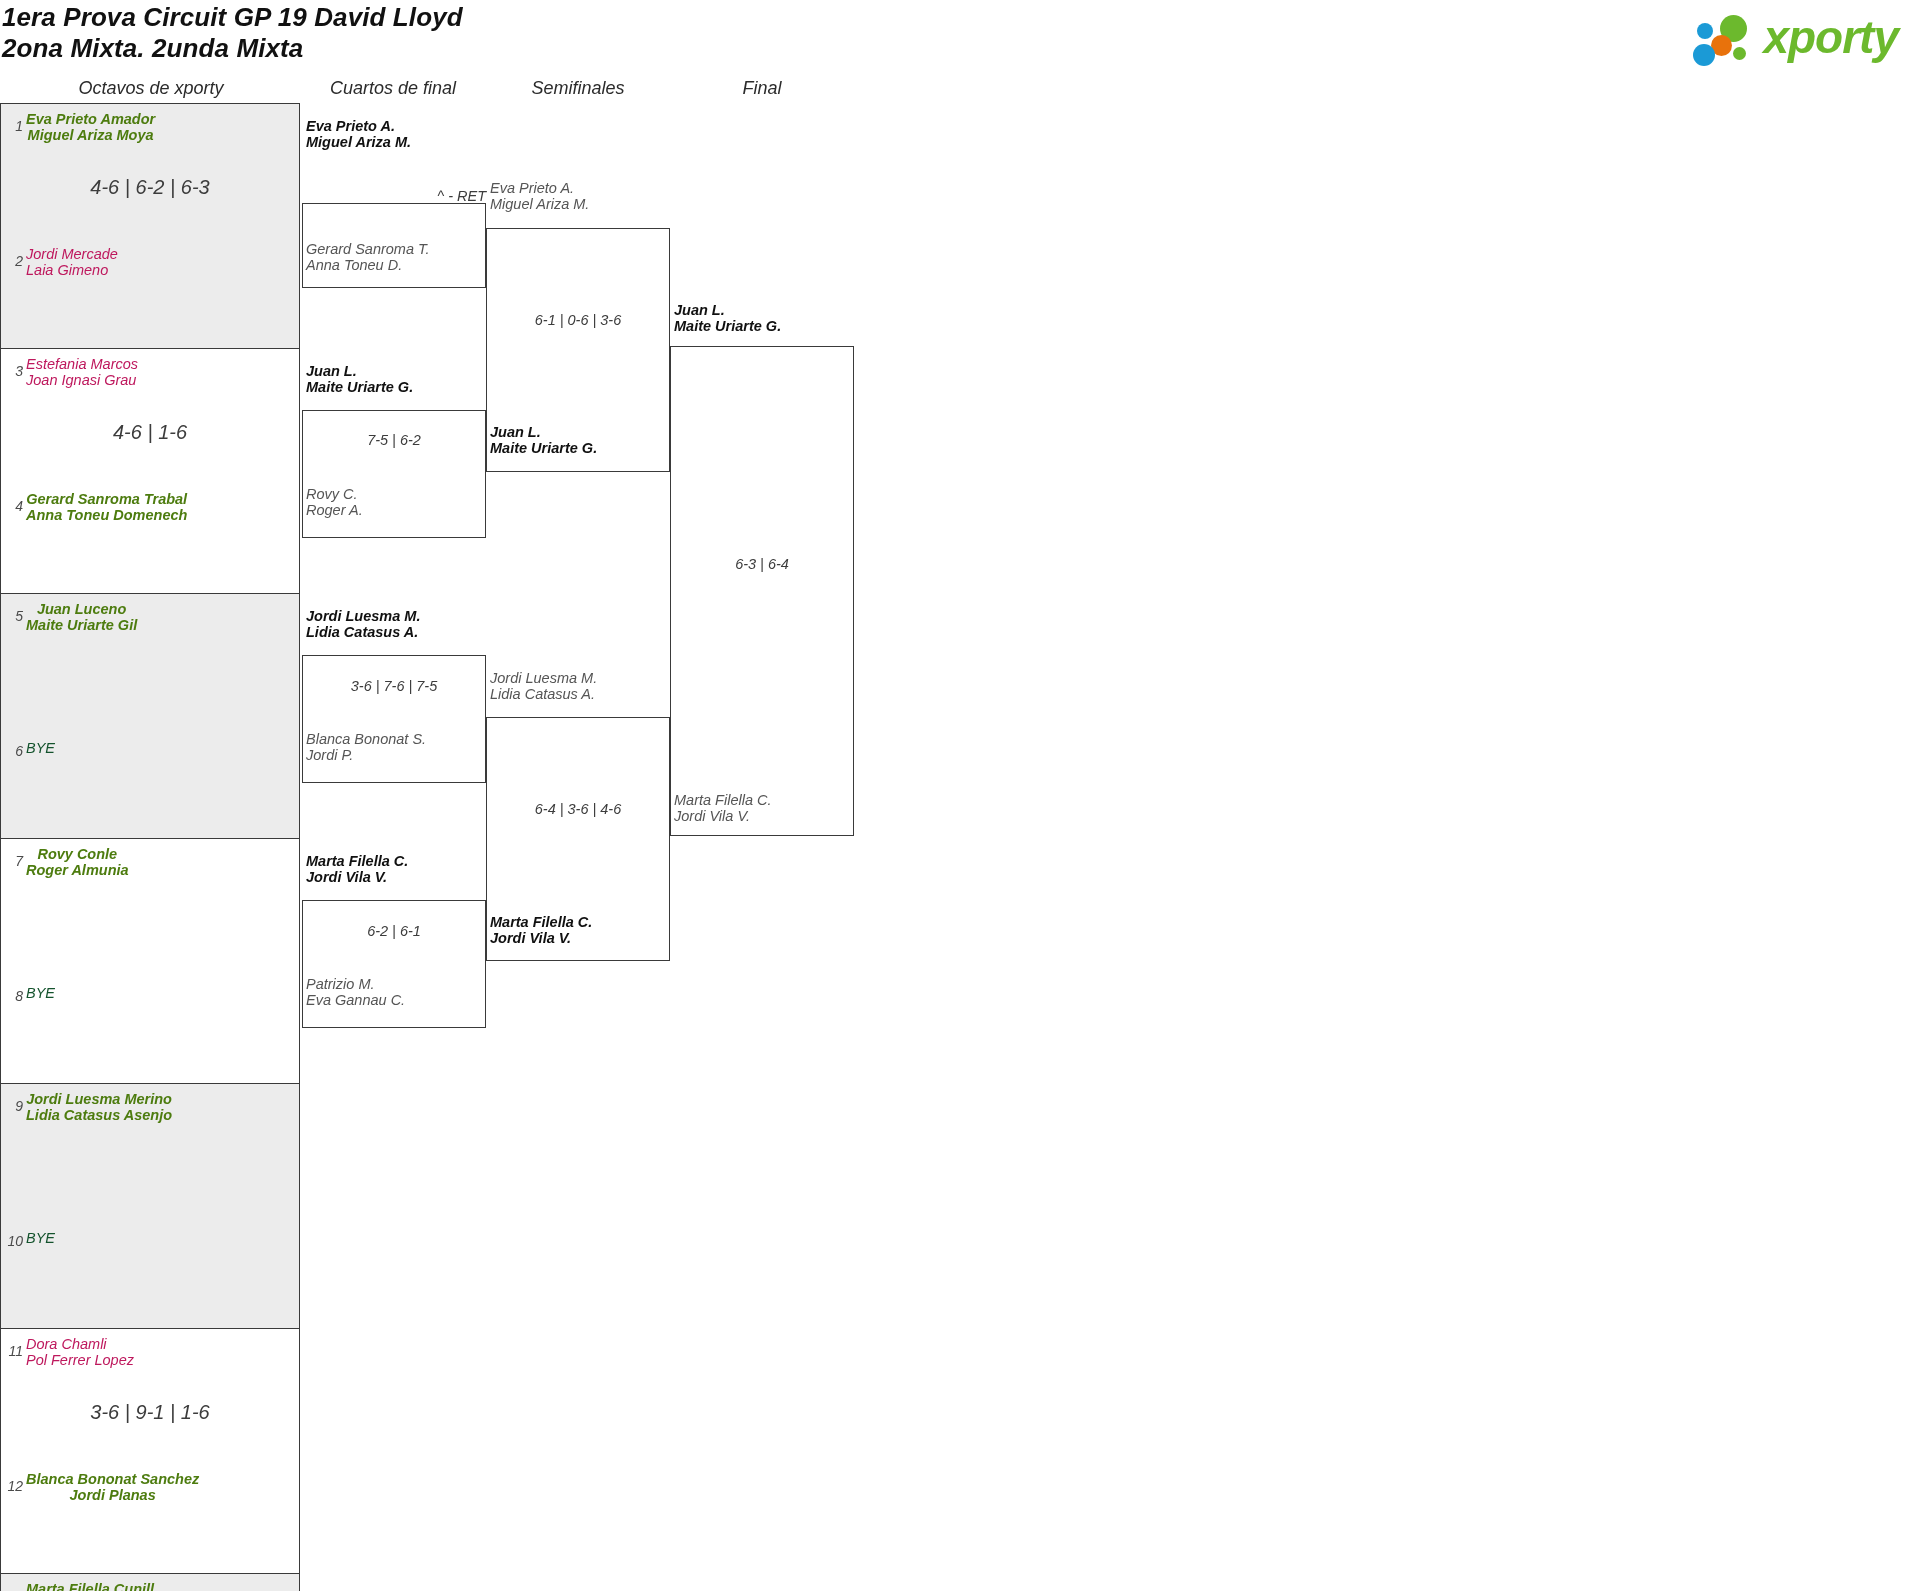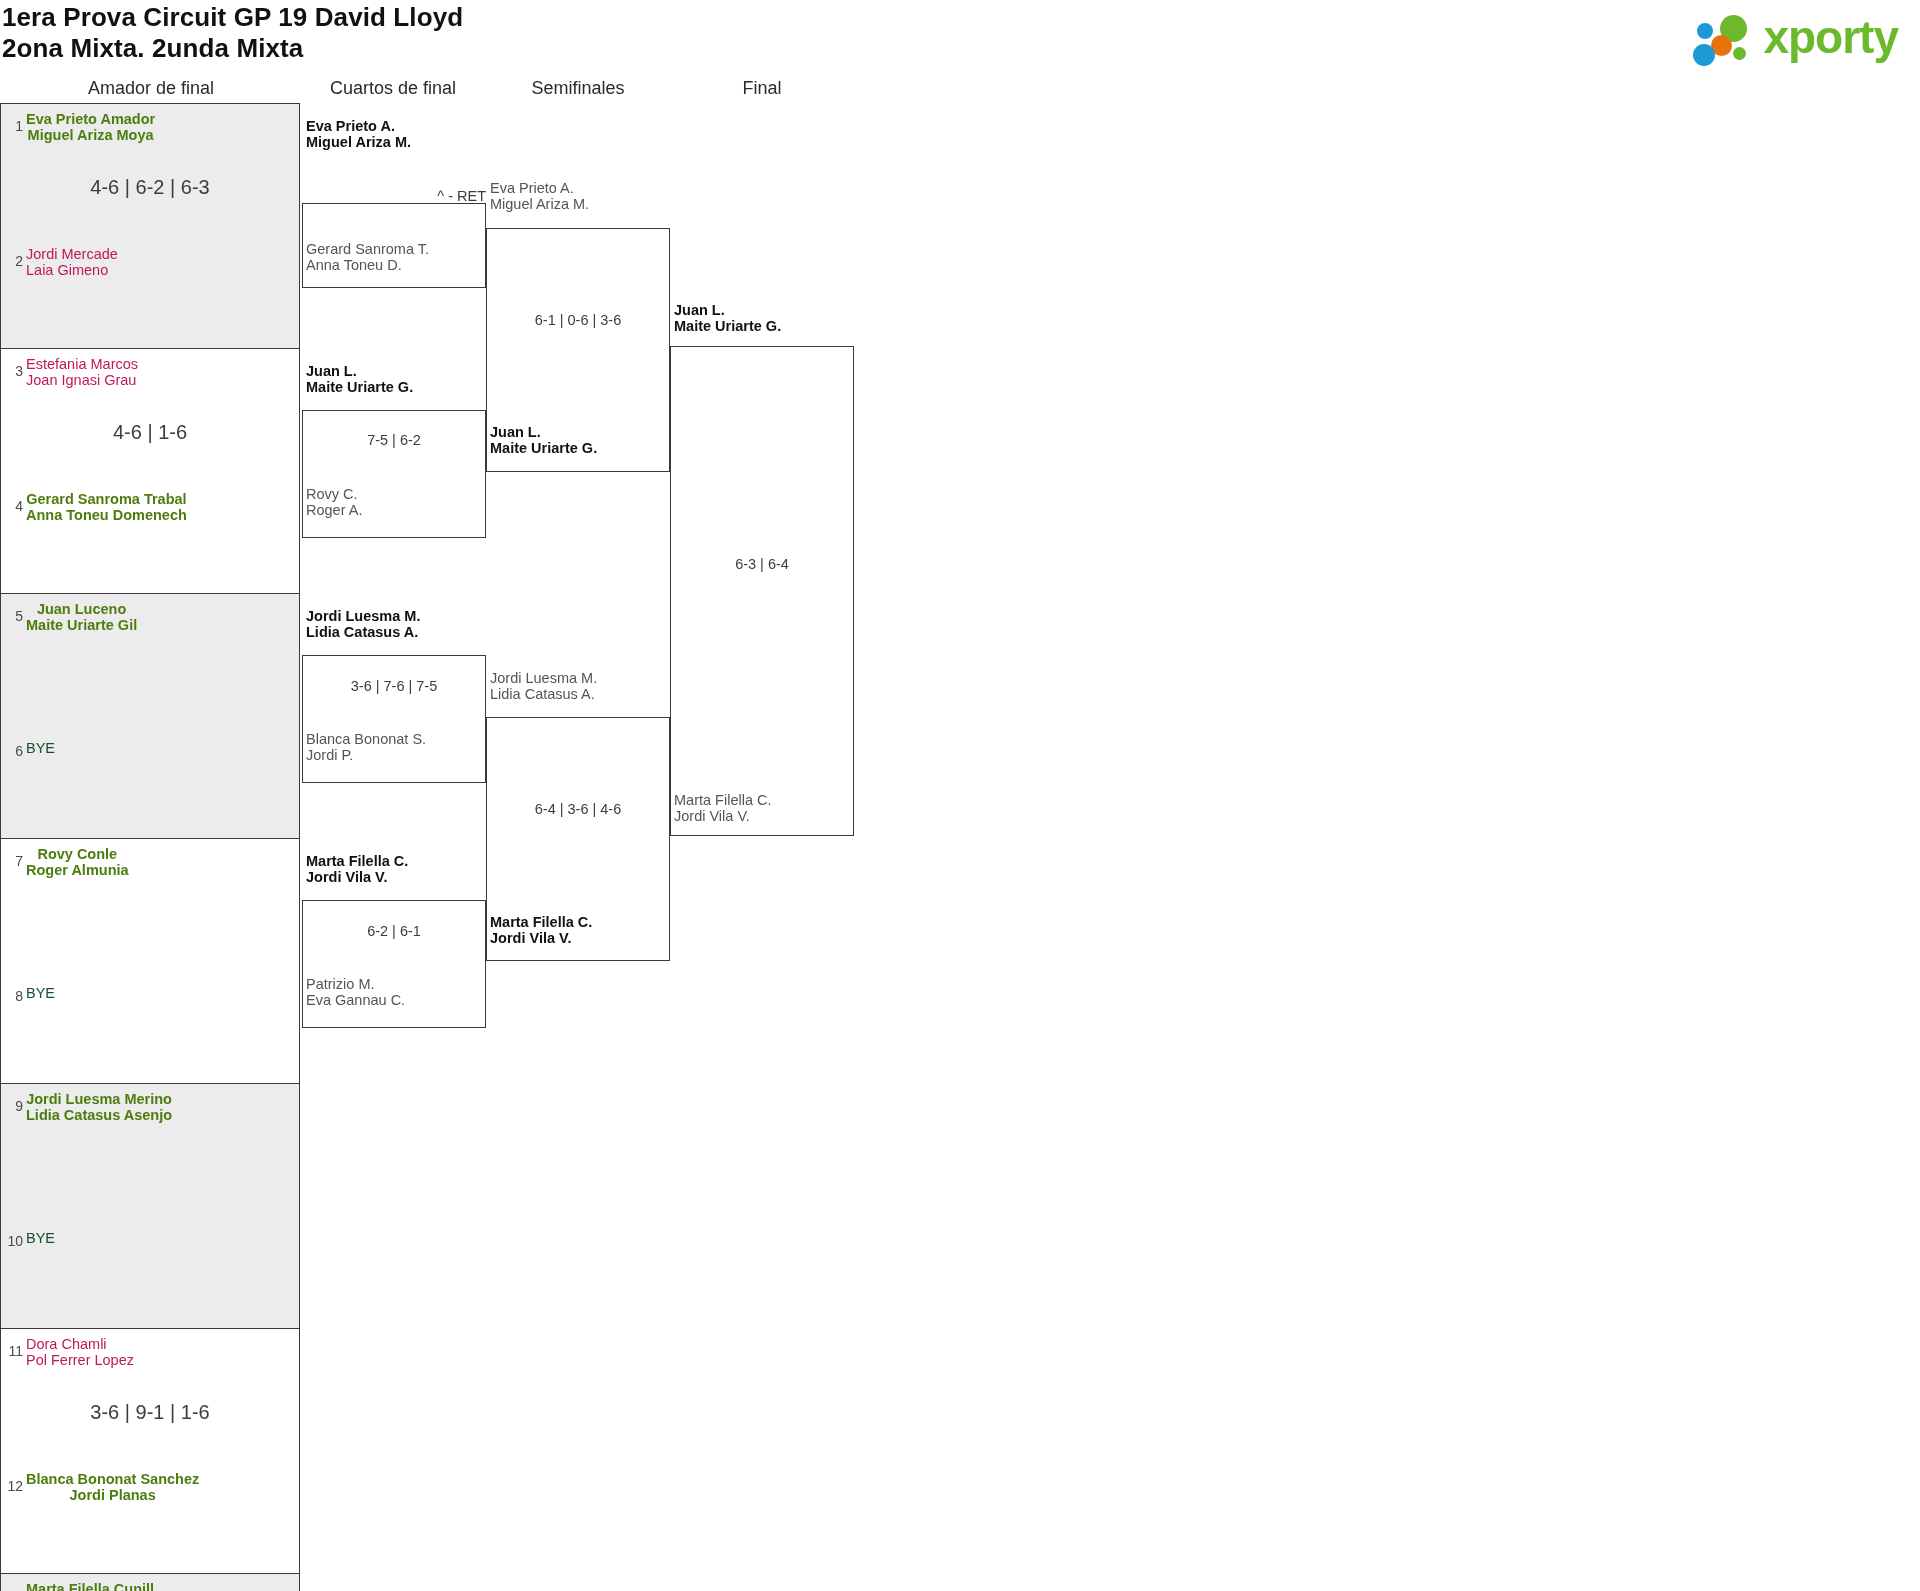--- a/index.html
+++ b/index.html
@@ -4,21 +4,21 @@
 <style>
   html,body{margin:0;padding:0;}
   body{
     width:1920px;height:1591px;
     background:#ffffff;
     font-family:"Liberation Sans", sans-serif;
     color:#1a1a1a;
     position:relative;
     overflow:hidden;
   }
-  .page{position:relative;width:1920px;height:1591px;}
+  .page{position:relative;width:1920px;height:1591px;font-style:italic;}
 
   
   .title-block{position:absolute;left:2px;top:2px;}
   .title-line{font-size:26px;font-weight:700;color:#111111;line-height:31px;letter-spacing:.1px;white-space:nowrap;}
 
   .logo{position:absolute;right:22px;top:6px;display:flex;align-items:center;height:62px;}
   .logo-dots{position:relative;width:68px;height:52px;margin-right:2px;}
   .dot{position:absolute;border-radius:50%;}
   .d-big-green{width:27px;height:27px;background:#6cb92d;left:27px;top:4px;}
   .d-blue-sm{width:16px;height:16px;background:#1b9ad6;left:4px;top:12px;}
@@ -66,21 +66,21 @@
     <div class="logo-dots">
       <span class="dot d-big-green"></span>
       <span class="dot d-blue-sm"></span>
       <span class="dot d-orange"></span>
       <span class="dot d-blue-big"></span>
       <span class="dot d-green-sm"></span>
     </div>
     <span class="logo-word">xporty</span>
   </div>
 
-  <div class="round-head" style="left:40px;top:78px;width:222px;">Amador de final</div>
+  <div class="round-head" style="left:40px;top:78px;width:222px;">Octavos de xporty</div>
   <div class="round-head" style="left:282px;top:78px;width:222px;">Cuartos de final</div>
   <div class="round-head" style="left:467px;top:78px;width:222px;">Semifinales</div>
   <div class="round-head" style="left:651px;top:78px;width:222px;">Final</div>
 
   <div id="bracket-body">
       <div class="r1-match shaded" style="position: absolute; left: 0px; top: 103px; width: 300px; height: 246px;"></div>
       <div class="seed" style="top: 118px;">1</div>
       <div class="r1-team win" style="left: 26px; top: 112px; position: absolute;">
         <span class="ln">Eva Prieto Amador</span>
         <span class="ln">Miguel Ariza Moya</span>

